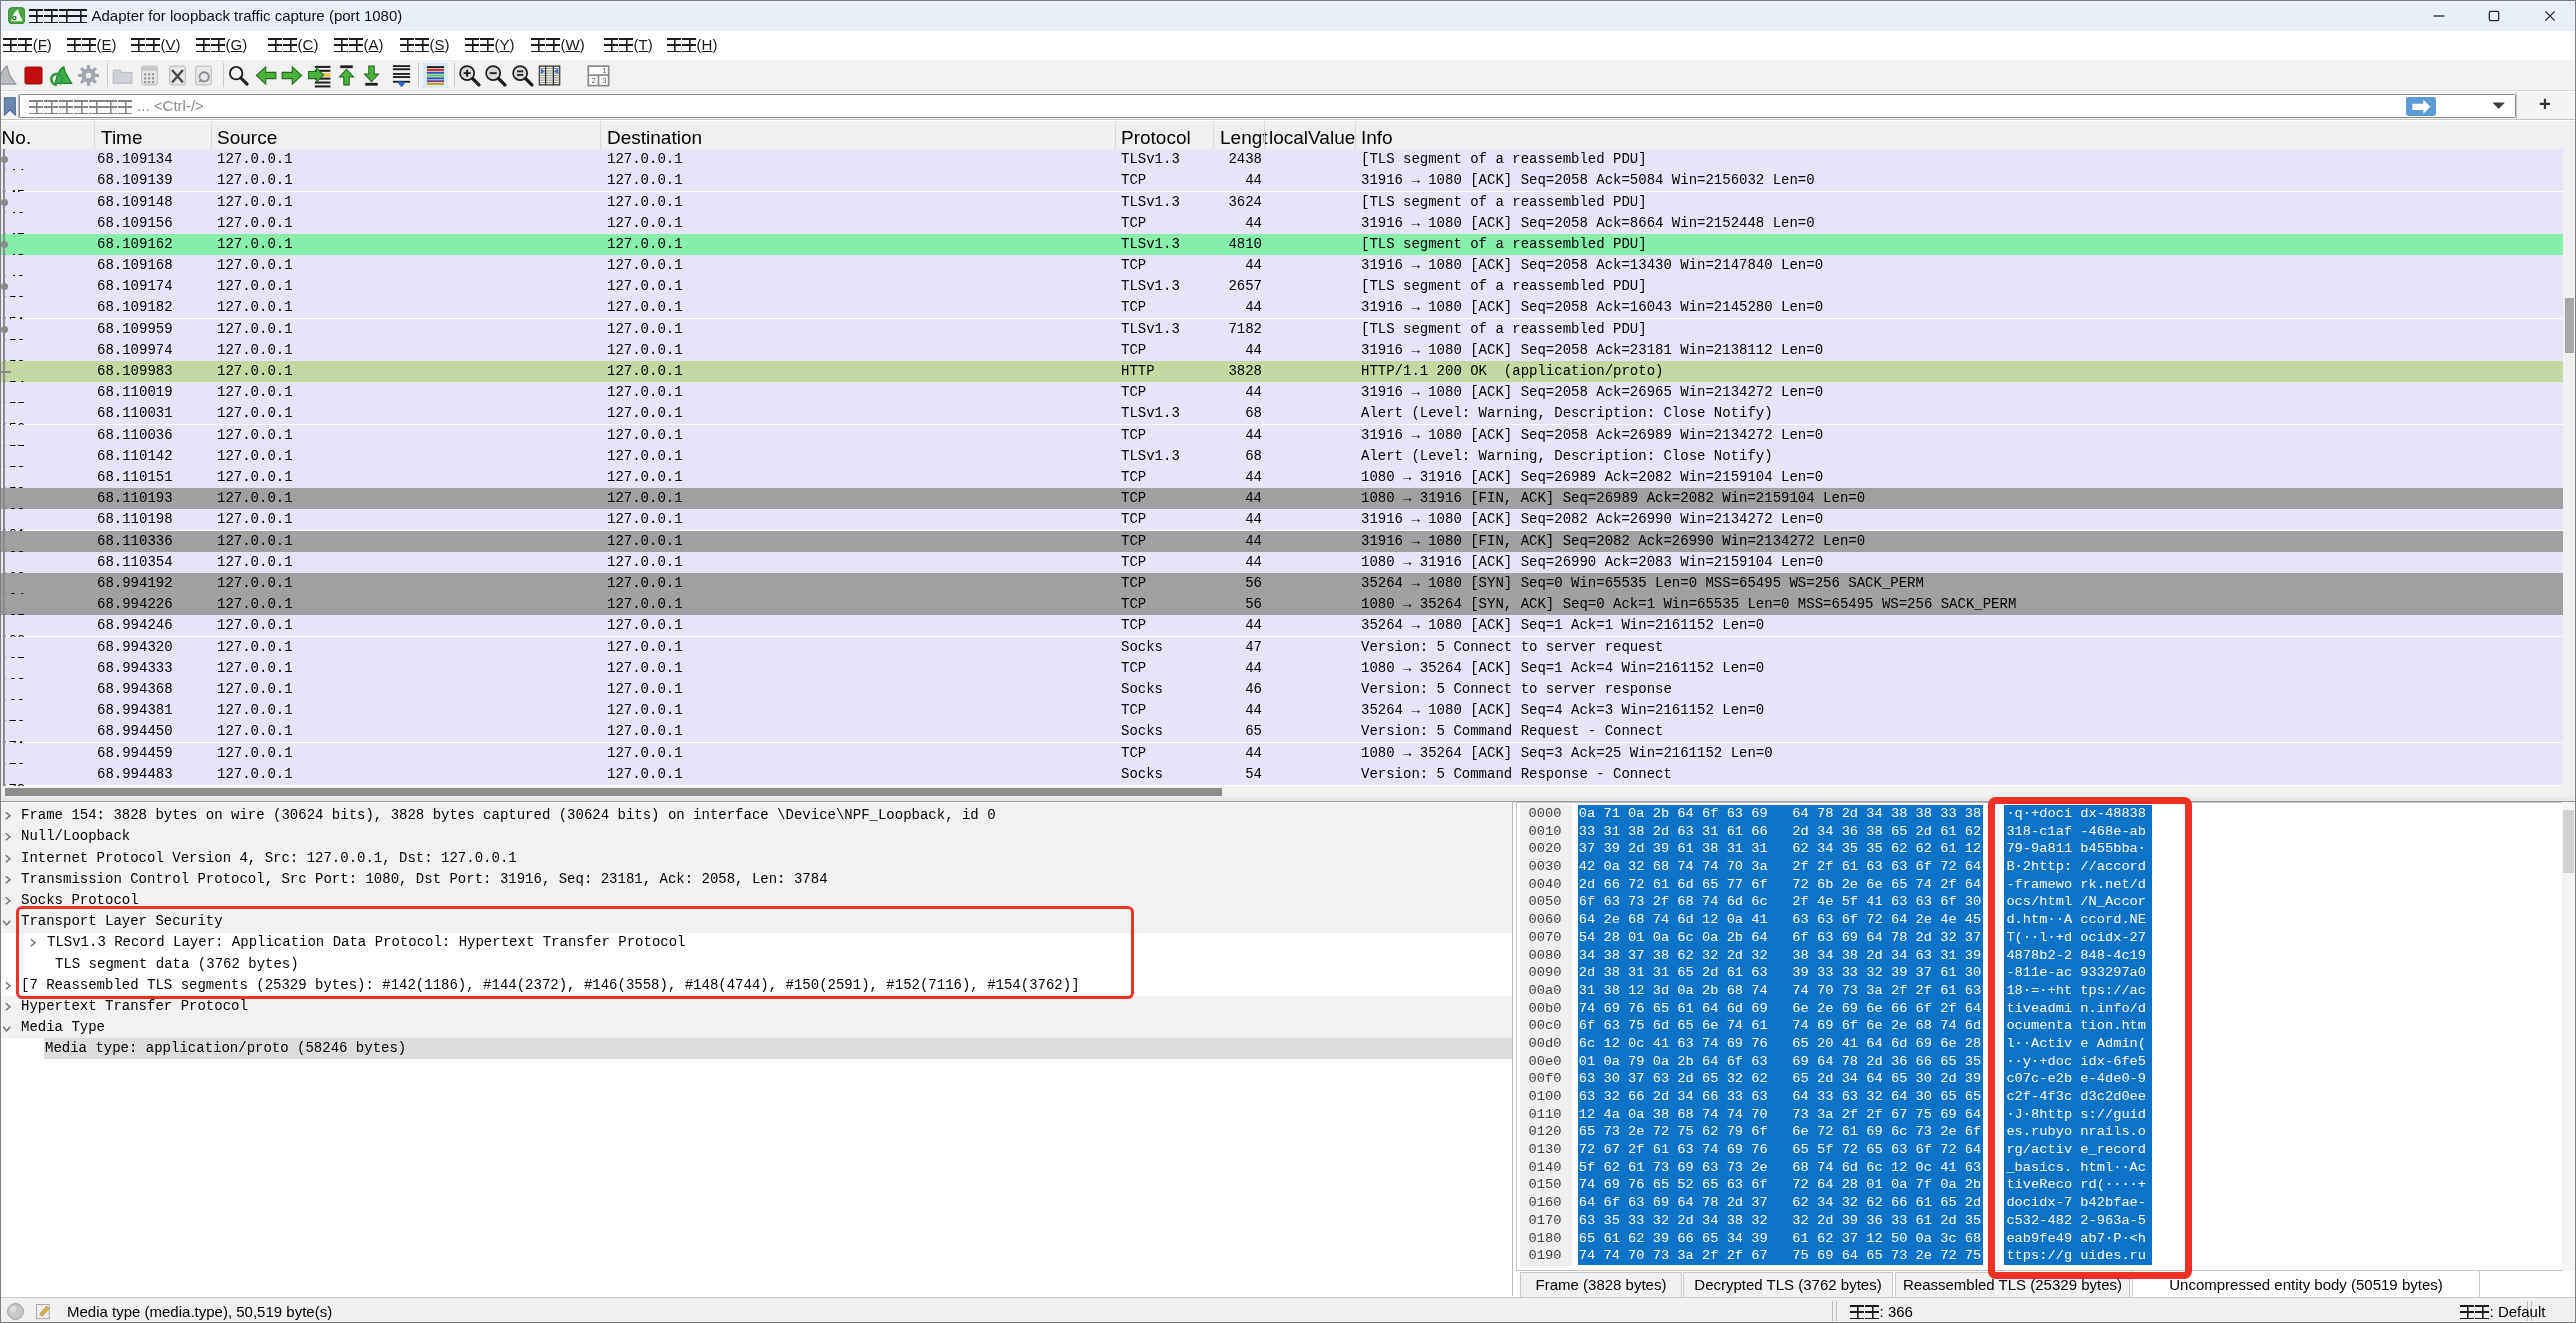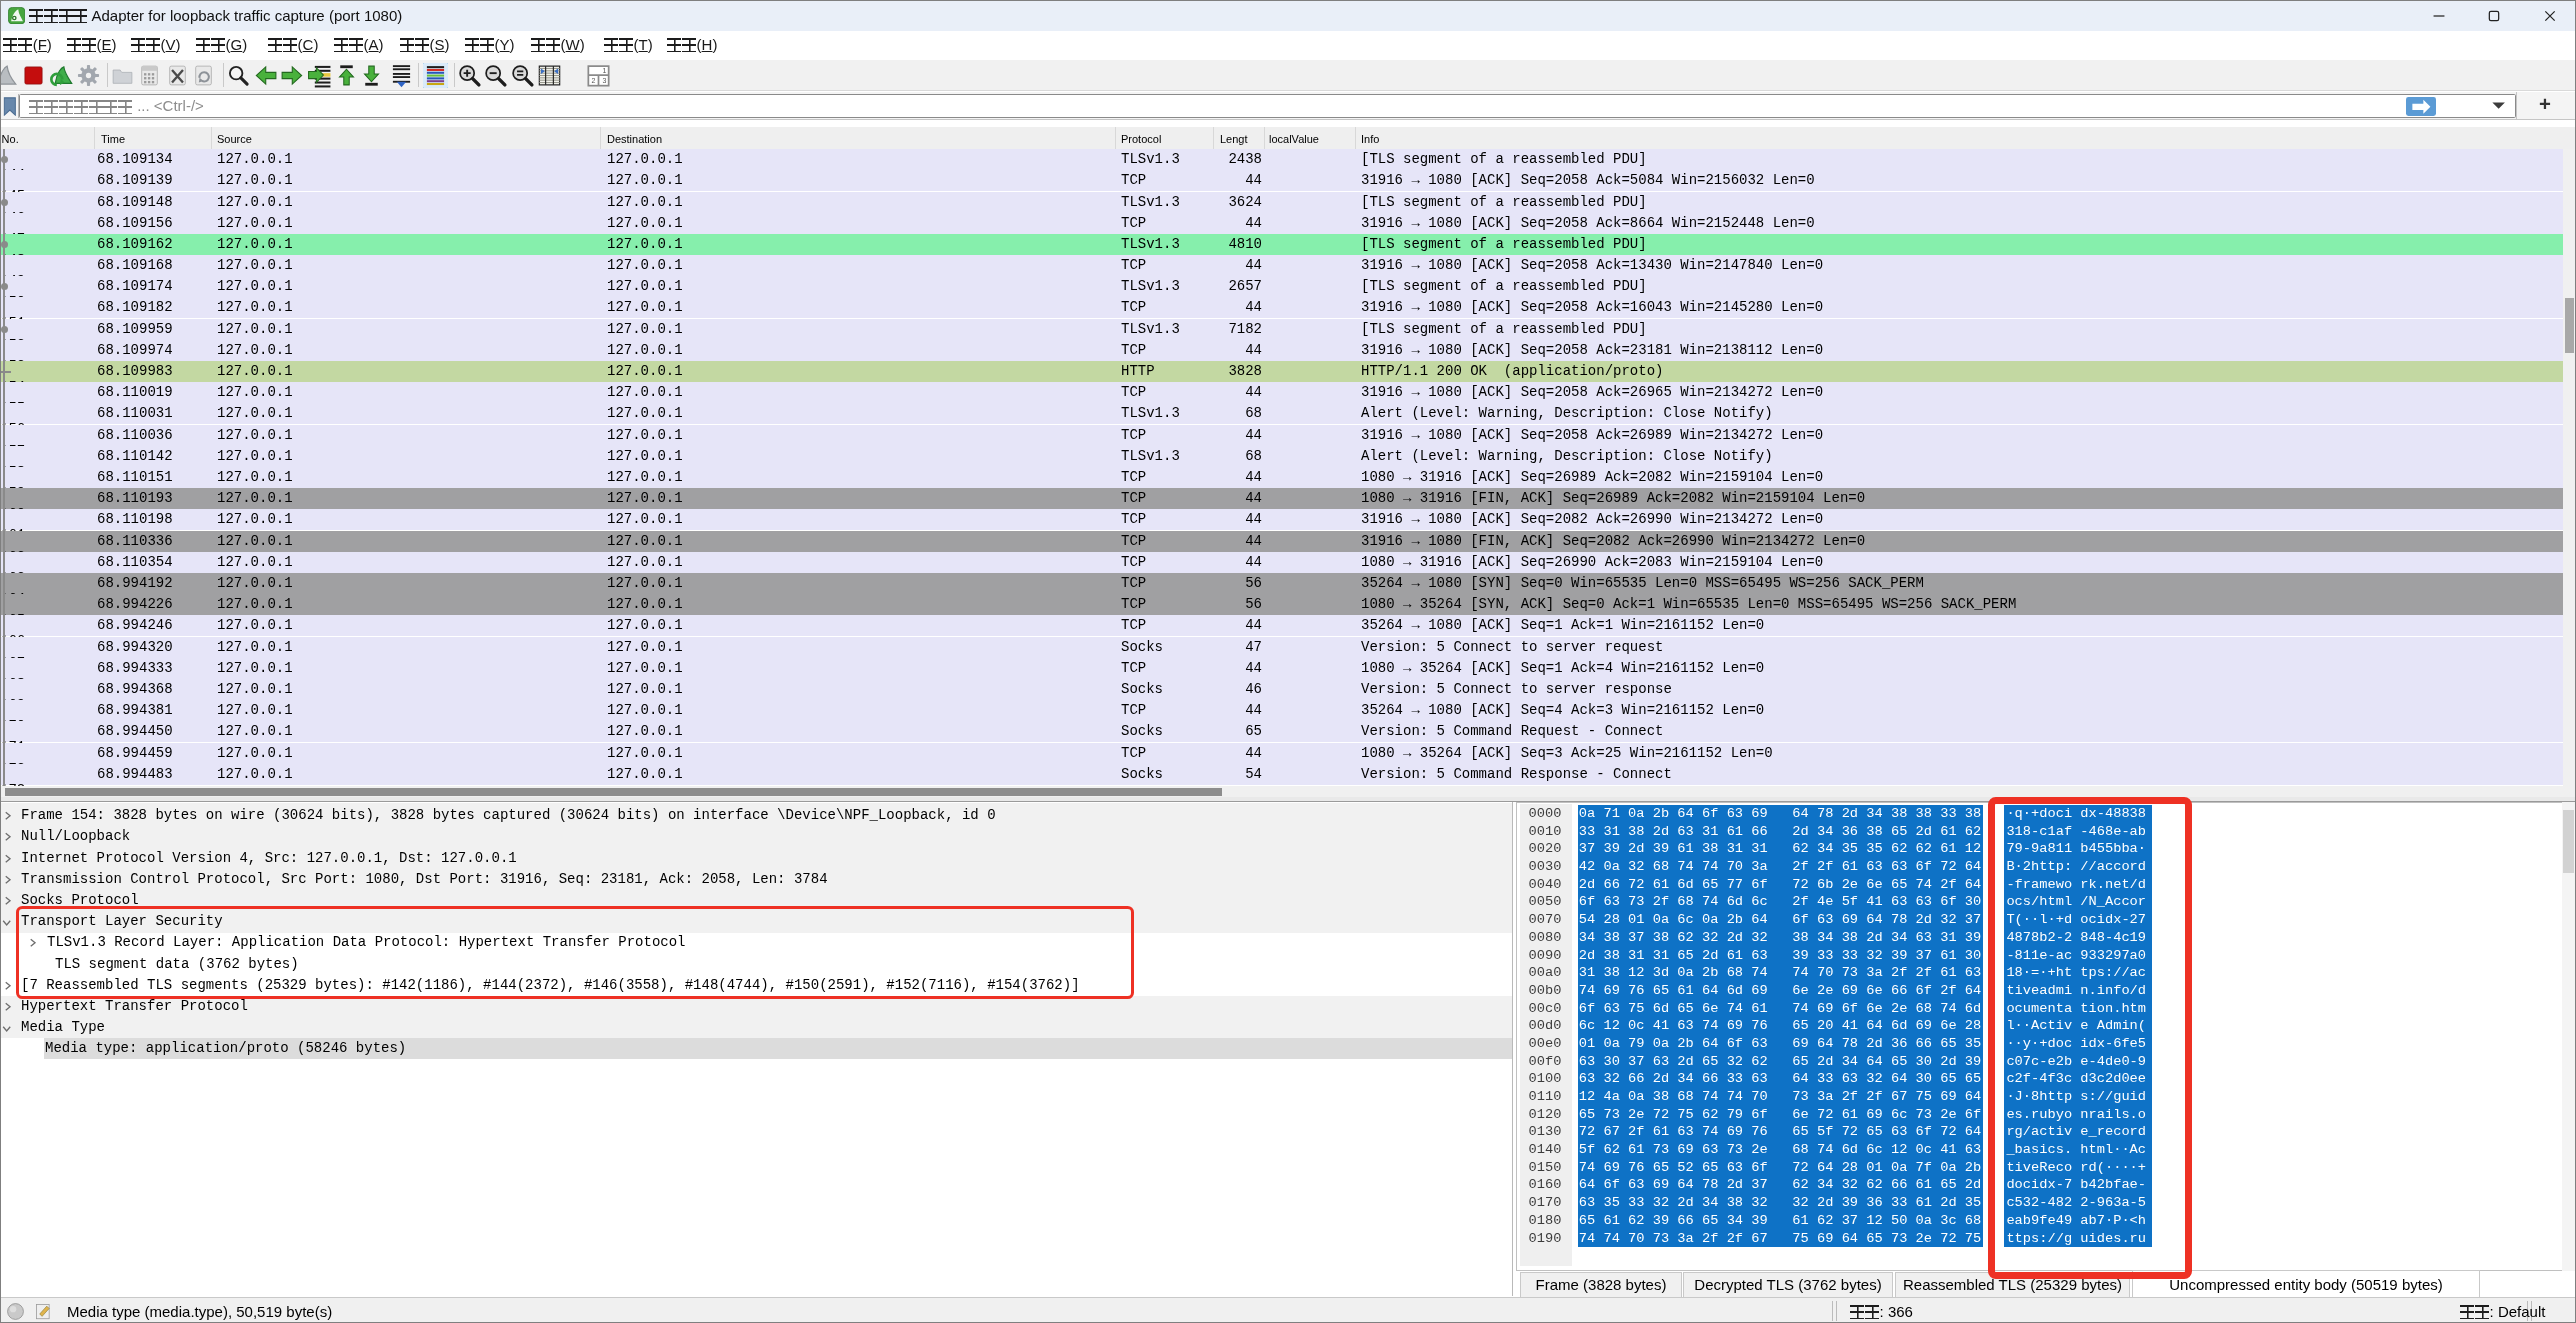--- a/index.html
+++ b/index.html
@@ -15,21 +15,21 @@
 #menu{left:0;top:31px;width:2576px;height:28px;background:#fff;font-size:15px;color:#1a1a1a}
 .mi{position:absolute;top:4.7px}
 
 #tb{left:0;top:60px;width:2576px;height:31px;background:#f1f1f1;border-bottom:0.8px solid #d9d9d9}
 .tsep{position:absolute;top:3.1px;height:24px;width:0.8px;background:#c9c9c9}
 
 #filter{left:0;top:92px;width:2576px;height:27.5px;background:#f4f4f4;border-bottom:0.8px solid #c5c5c5}
 #finput{position:absolute;left:19px;top:2.4px;width:2497px;height:23.5px;background:#fff;border:0.8px solid #8a8a8a;border-radius:1.6px;
  font-size:15px;color:#8c8c8c;line-height:22px;padding-left:9.4px}
 
-#lhdr{left:0;top:127px;width:2576px;height:30px;background:#efefef;border-bottom:0.8px solid #d4d4d4;font-size:11px;color:#000}
+#lhdr{left:0;top:121px;width:2576px;height:30px;background:#efefef;border-bottom:0.8px solid #d4d4d4;font-size:19px;color:#000}
 .hc{position:absolute;top:5.5px}
 .hsep{position:absolute;top:0;height:30px;width:0.8px;background:#d8d8d8}
 
 .prow{position:absolute;left:0;width:2563px;height:21px;font-size:14px;line-height:21px;white-space:pre;font-family:"Liberation Mono",monospace;color:#000}
 .c-no{position:absolute;left:0;width:91px;top:16px}
 .c-t{position:absolute;left:97px;top:0}
 .c-s{position:absolute;left:217px;top:0}
 .c-d{position:absolute;left:607px;top:0}
 .c-p{position:absolute;left:1121px;top:0}
 .c-l{position:absolute;left:1154px;width:108px;text-align:right;top:0}
@@ -371,20 +371,21 @@
 <div class="ab" style="left:15.7px;top:906px;width:1118px;height:93px;border:3.9px solid #ee3124;border-radius:6.3px;z-index:9"></div>
 <div class="ab" style="left:1516px;top:802px;width:1048px;height:469px;background:#fff;border:0.8px solid #c0c0c0"></div>
 <div class="ab" style="left:1520px;top:804px;width:52px;height:462px;background:#efefef"></div>
 <div class="ab" style="left:1520px;top:805px;width:1044px">
 <div class="hrow"><span class="off">0000</span><span class="hx">0a 71 0a 2b 64 6f 63 69   64 78 2d 34 38 38 33 38</span><span class="asc">·q·+doci dx-48838</span></div>
 <div class="hrow"><span class="off">0010</span><span class="hx">33 31 38 2d 63 31 61 66   2d 34 36 38 65 2d 61 62</span><span class="asc">318-c1af -468e-ab</span></div>
 <div class="hrow"><span class="off">0020</span><span class="hx">37 39 2d 39 61 38 31 31   62 34 35 35 62 62 61 12</span><span class="asc">79-9a811 b455bba·</span></div>
 <div class="hrow"><span class="off">0030</span><span class="hx">42 0a 32 68 74 74 70 3a   2f 2f 61 63 63 6f 72 64</span><span class="asc">B·2http: //accord</span></div>
 <div class="hrow"><span class="off">0040</span><span class="hx">2d 66 72 61 6d 65 77 6f   72 6b 2e 6e 65 74 2f 64</span><span class="asc">-framewo rk.net/d</span></div>
 <div class="hrow"><span class="off">0050</span><span class="hx">6f 63 73 2f 68 74 6d 6c   2f 4e 5f 41 63 63 6f 30</span><span class="asc">ocs/html /N_Accor</span></div>
+<div class="hrow"><span class="off">0060</span><span class="hx">64 2e 68 74 6d 12 0a 41   63 63 6f 72 64 2e 4e 45</span><span class="asc">d.htm··A ccord.NE</span></div>
 <div class="hrow"><span class="off">0070</span><span class="hx">54 28 01 0a 6c 0a 2b 64   6f 63 69 64 78 2d 32 37</span><span class="asc">T(··l·+d ocidx-27</span></div>
 <div class="hrow"><span class="off">0080</span><span class="hx">34 38 37 38 62 32 2d 32   38 34 38 2d 34 63 31 39</span><span class="asc">4878b2-2 848-4c19</span></div>
 <div class="hrow"><span class="off">0090</span><span class="hx">2d 38 31 31 65 2d 61 63   39 33 33 32 39 37 61 30</span><span class="asc">-811e-ac 933297a0</span></div>
 <div class="hrow"><span class="off">00a0</span><span class="hx">31 38 12 3d 0a 2b 68 74   74 70 73 3a 2f 2f 61 63</span><span class="asc">18·=·+ht tps://ac</span></div>
 <div class="hrow"><span class="off">00b0</span><span class="hx">74 69 76 65 61 64 6d 69   6e 2e 69 6e 66 6f 2f 64</span><span class="asc">tiveadmi n.info/d</span></div>
 <div class="hrow"><span class="off">00c0</span><span class="hx">6f 63 75 6d 65 6e 74 61   74 69 6f 6e 2e 68 74 6d</span><span class="asc">ocumenta tion.htm</span></div>
 <div class="hrow"><span class="off">00d0</span><span class="hx">6c 12 0c 41 63 74 69 76   65 20 41 64 6d 69 6e 28</span><span class="asc">l··Activ e Admin(</span></div>
 <div class="hrow"><span class="off">00e0</span><span class="hx">01 0a 79 0a 2b 64 6f 63   69 64 78 2d 36 66 65 35</span><span class="asc">··y·+doc idx-6fe5</span></div>
 <div class="hrow"><span class="off">00f0</span><span class="hx">63 30 37 63 2d 65 32 62   65 2d 34 64 65 30 2d 39</span><span class="asc">c07c-e2b e-4de0-9</span></div>
 <div class="hrow"><span class="off">0100</span><span class="hx">63 32 66 2d 34 66 33 63   64 33 63 32 64 30 65 65</span><span class="asc">c2f-4f3c d3c2d0ee</span></div>

